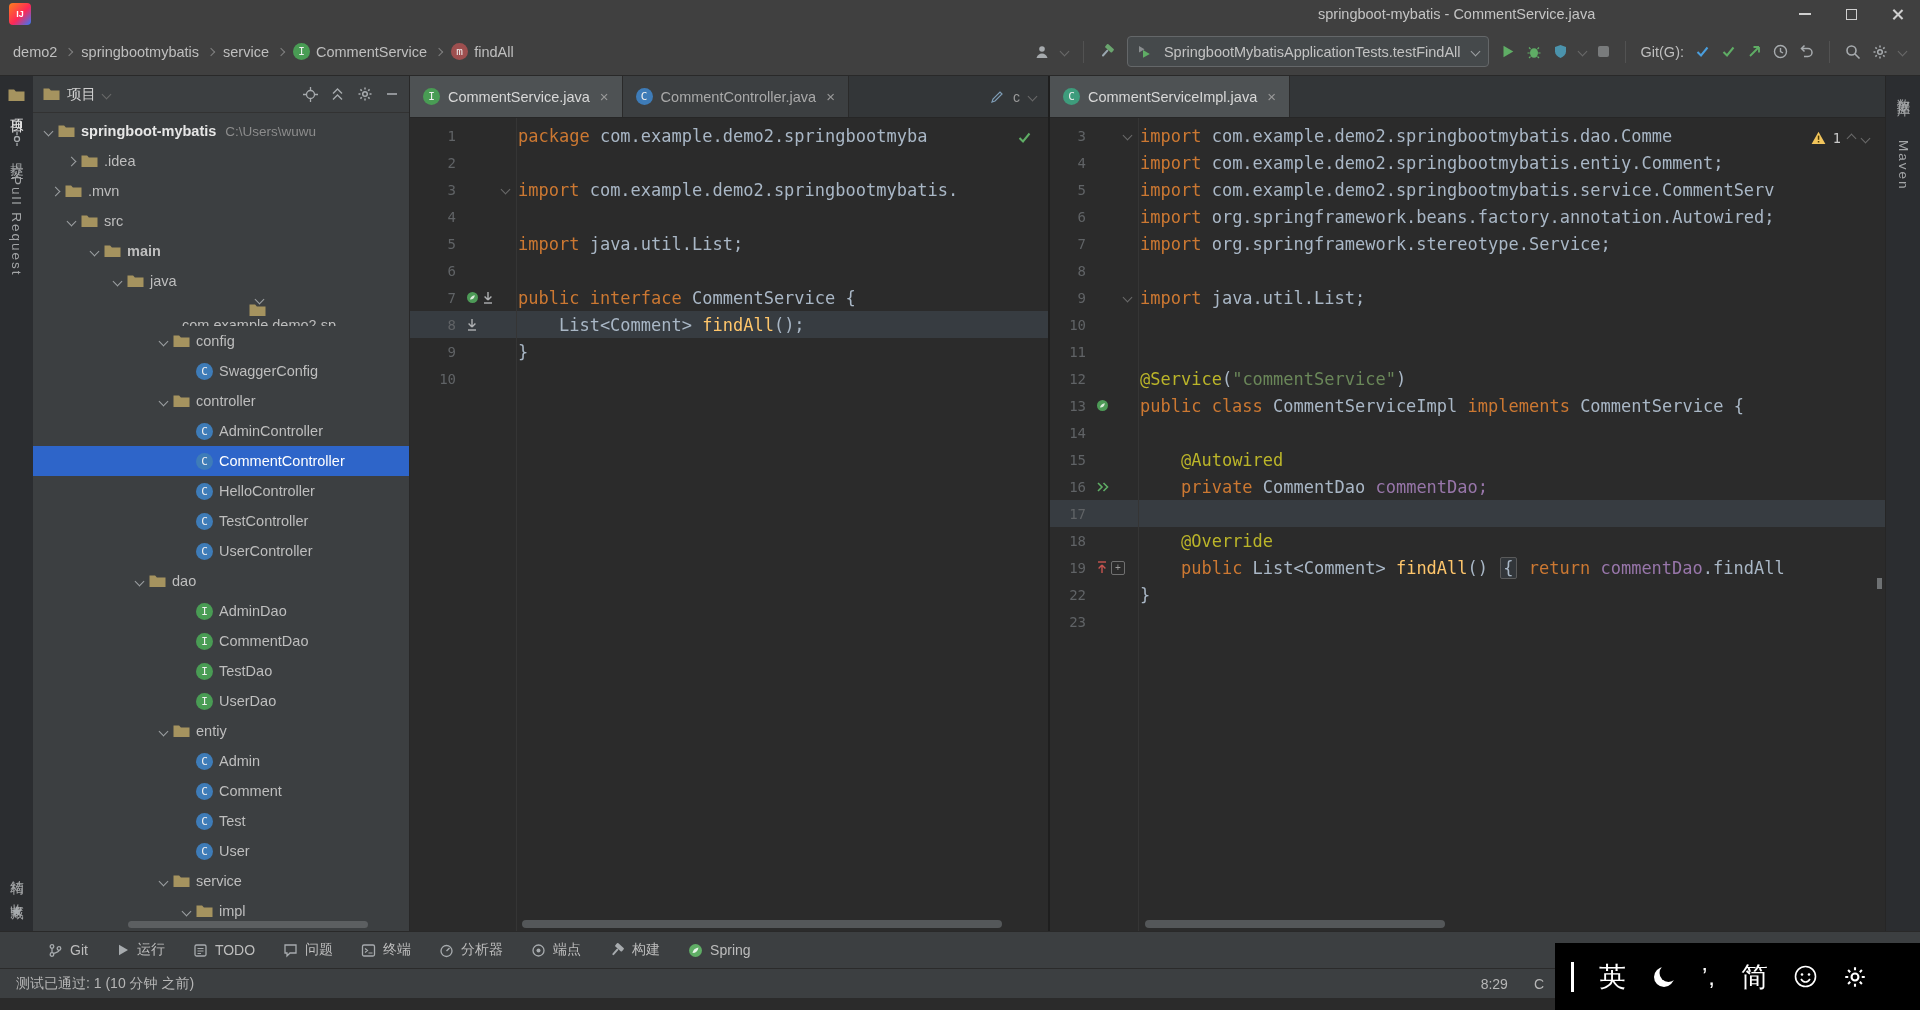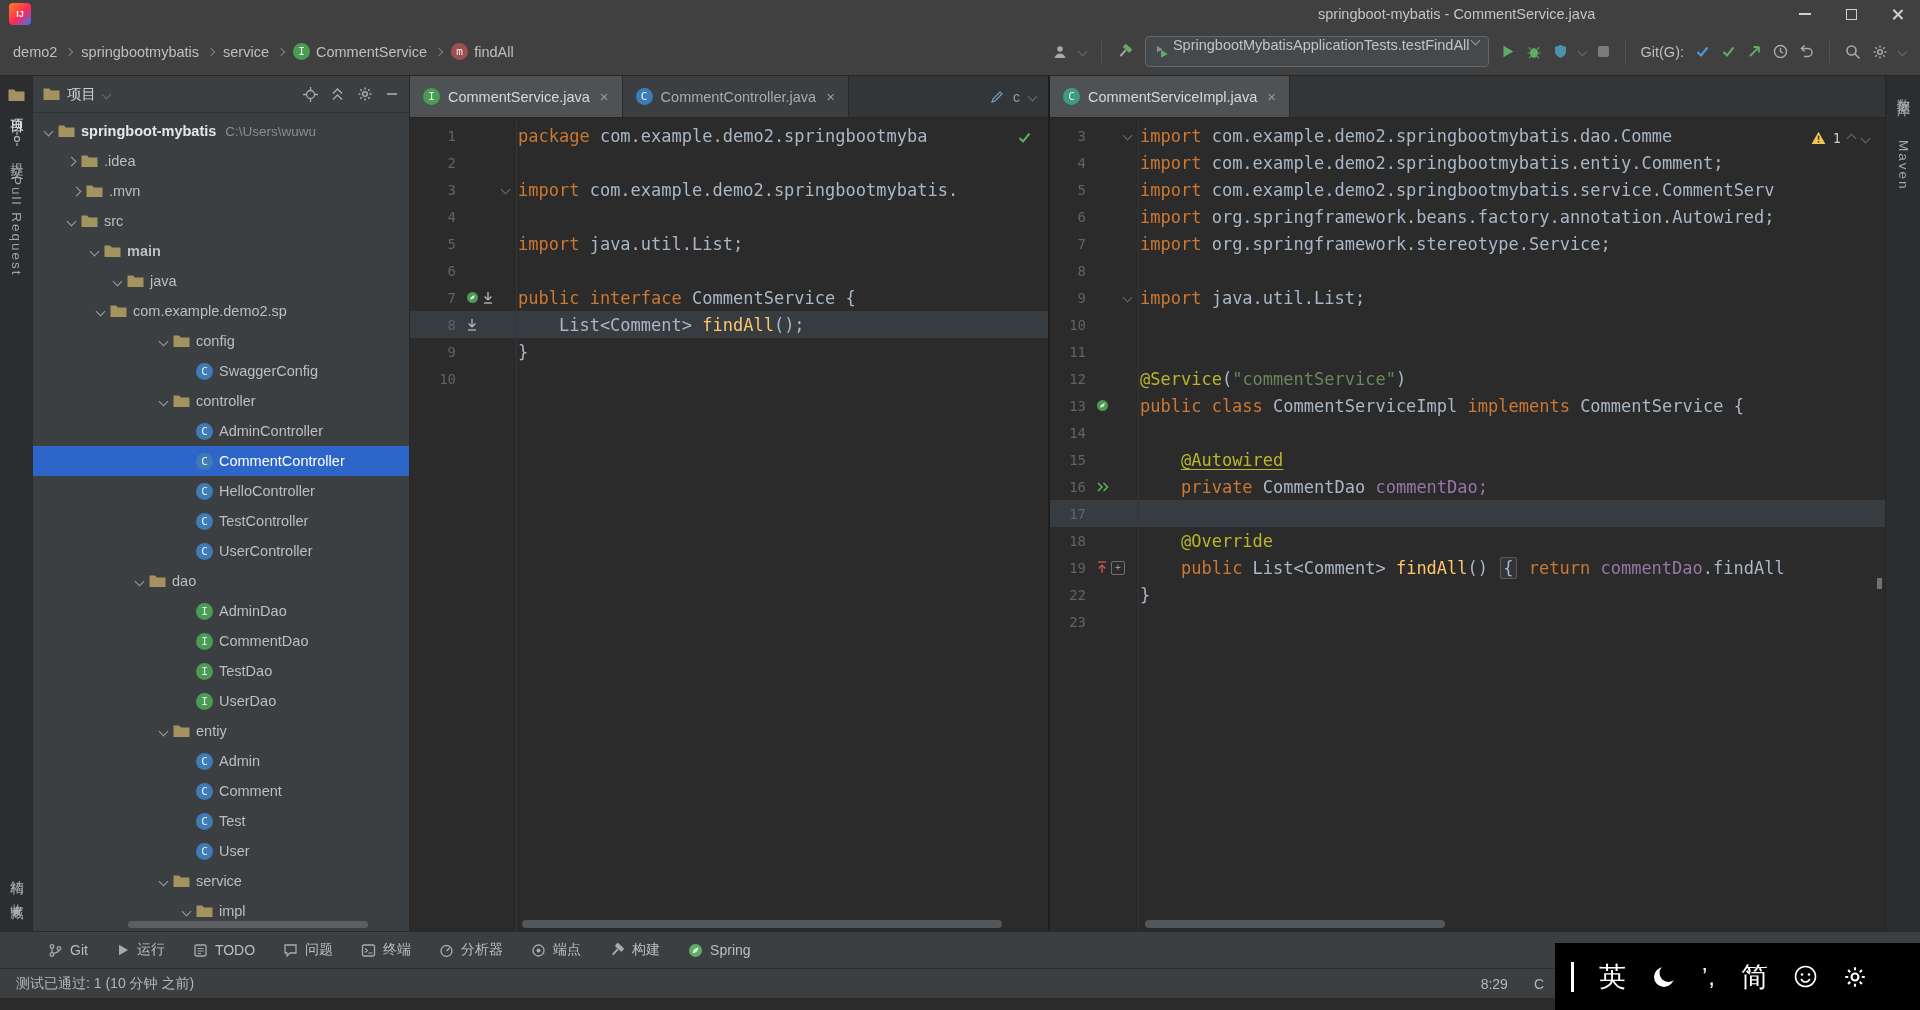--- a/index.html
+++ b/index.html
@@ -20,21 +20,21 @@
   .wclose{position:relative;width:13px;height:13px}
   .wclose::before,.wclose::after{content:"";position:absolute;left:6px;top:0;width:1.6px;height:13px;background:#CFCFCF}
   .wclose::before{transform:rotate(45deg)}.wclose::after{transform:rotate(-45deg)}
   
   .navbar{height:48px;background:#404040;border-bottom:1px solid #292929;display:flex;align-items:center;padding:0 14px 0 10px}
   .breadcrumb{display:flex;align-items:center;gap:2px;white-space:nowrap}
   .bc-item{display:flex;align-items:center;gap:6px;color:#BFBFBF;font-size:14.5px;padding:0 3px}
   .bc-sep{width:6px;height:6px;border-right:1.5px solid #808080;border-bottom:1.5px solid #808080;transform:rotate(-45deg);margin:0 4px;flex:none}
   .nav-right{margin-left:auto;display:flex;align-items:center;gap:11px}
   .sep{width:1px;height:22px;background:#525252;margin:0 4px;flex:none}
-  .run-combo{height:31px;background:#45494B;border:1px solid #646769;border-radius:4px;display:flex;gap:2px;padding:0 9px;font-size:14.5px;color:#C3C3C3;white-space:nowrap}
+  .run-combo{height:31px;background:#45494B;border:1px solid #646769;border-radius:4px;display:flex;align-items:center;gap:11px;padding:0 9px;font-size:14.5px;color:#C3C3C3;white-space:nowrap}
   .chev{display:inline-block;width:7px;height:7px;border-right:1.6px solid #9DA0A3;border-bottom:1.6px solid #9DA0A3;transform:rotate(45deg)}
   .chev.up{transform:rotate(-135deg)}
   .chev.dim{border-color:#6a6a6a}
   .git-label{color:#BFBFBF;font-size:14.5px}
   
   .main{display:flex;height:855px}
   .stripe{width:33px;background:#2B2D30;display:flex;flex-direction:column;align-items:center;padding:12px 0;gap:20px;flex:none}
   .stripe.right-stripe{width:35px;border-left:1px solid #262626}
   .vlabel{writing-mode:vertical-rl;font-size:13.5px;color:#A3A5A7;letter-spacing:2px}
   .vlabel.active{color:#E0E0E0}
@@ -70,21 +70,21 @@
   .lnum{width:var(--lnw);text-align:right;color:#606366;font-size:14px;flex:none;padding-right:10px;font-family:"DejaVu Sans Mono",monospace}
   .gicons{width:var(--gin);flex:none;display:flex;align-items:center;gap:3px}
   .foldmark{margin-left:auto;margin-right:5px;display:flex}
   .fbox{width:14px;height:14px;border:1px solid #707070;border-radius:2px;display:inline-flex;align-items:center;justify-content:center;font-size:10px;color:#9A9A9A;margin-right:4px;font-family:"Liberation Sans",sans-serif}
   .ctext{white-space:pre;padding-left:4px}
   .tok{white-space:pre}
   .tok.pl{color:#A9B7C6}
   .tok.kw{color:#CC7832}
   .tok.str{color:#6A8759}
   .tok.ann{color:#BBB529}
-  .tok.annu{color:#BBB529;text-decoration:underline;text-underline-offset:3px}
+  .tok.annu{color:#BBB529;text-underline-offset:3px}
   .tok.method{color:#FFC66B}
   .tok.field{color:#9876AA}
   .tok.foldb{color:#A9B7C6;border:1px solid #5A5A5A;background:#32363A;border-radius:2px;padding:0 2px;margin:0 2px}
   .inspect{position:absolute;display:flex;align-items:center;gap:7px;color:#C9C9C9;font-size:13.5px}
   .editor.left .inspect{top:12px;right:16px}
   .editor.right .inspect{top:12px;right:16px}
   .hscroll{position:absolute;bottom:3px;height:8px;border-radius:4px;background:#5C5F61;opacity:.85}
   .editor.left .hscroll{left:112px;width:480px}
   .editor.right .hscroll{left:95px;width:300px}
   .emark{position:absolute;right:3px;width:5px;height:11px;background:#6E7173}
@@ -325,21 +325,21 @@
           <span class="tchev">
             <span class="chev right" style="transform: rotate(-45deg);"></span>
           </span>
           <span class="ticon icon">
             <svg width="17" height="14" viewBox="0 0 17 14">
               <path d="M0.5 1.5h5.6l1.8 2h8.6v9.5H0.5z" fill="#A5935F"></path>
             </svg>
           </span>
           <span>.idea</span>
         </div>
-        <div class="tree-row" style="padding-left: 36px;">
+        <div class="tree-row" style="padding-left: 15px;">
           <span class="tchev">
             <span class="chev right" style="transform: rotate(-45deg);"></span>
           </span>
           <span class="ticon icon">
             <svg width="17" height="14" viewBox="0 0 17 14">
               <path d="M0.5 1.5h5.6l1.8 2h8.6v9.5H0.5z" fill="#A5935F"></path>
             </svg>
           </span>
           <span>.mvn</span>
         </div>
@@ -369,21 +369,21 @@
           <span class="tchev">
             <span class="chev"></span>
           </span>
           <span class="ticon icon">
             <svg width="17" height="14" viewBox="0 0 17 14">
               <path d="M0.5 1.5h5.6l1.8 2h8.6v9.5H0.5z" fill="#A5935F"></path>
             </svg>
           </span>
           <span>java</span>
         </div>
-        <div class="tree-row" style="padding-left: 60px;">
+        <div class="tree-row" style="padding-left: 76px; flex-direction: column;">
           <span class="tchev">
             <span class="chev"></span>
           </span>
           <span class="ticon icon">
             <svg width="17" height="14" viewBox="0 0 17 14">
               <path d="M0.5 1.5h5.6l1.8 2h8.6v9.5H0.5z" fill="#A5935F"></path>
             </svg>
           </span>
           <span>com.example.demo2.sp</span>
         </div>

